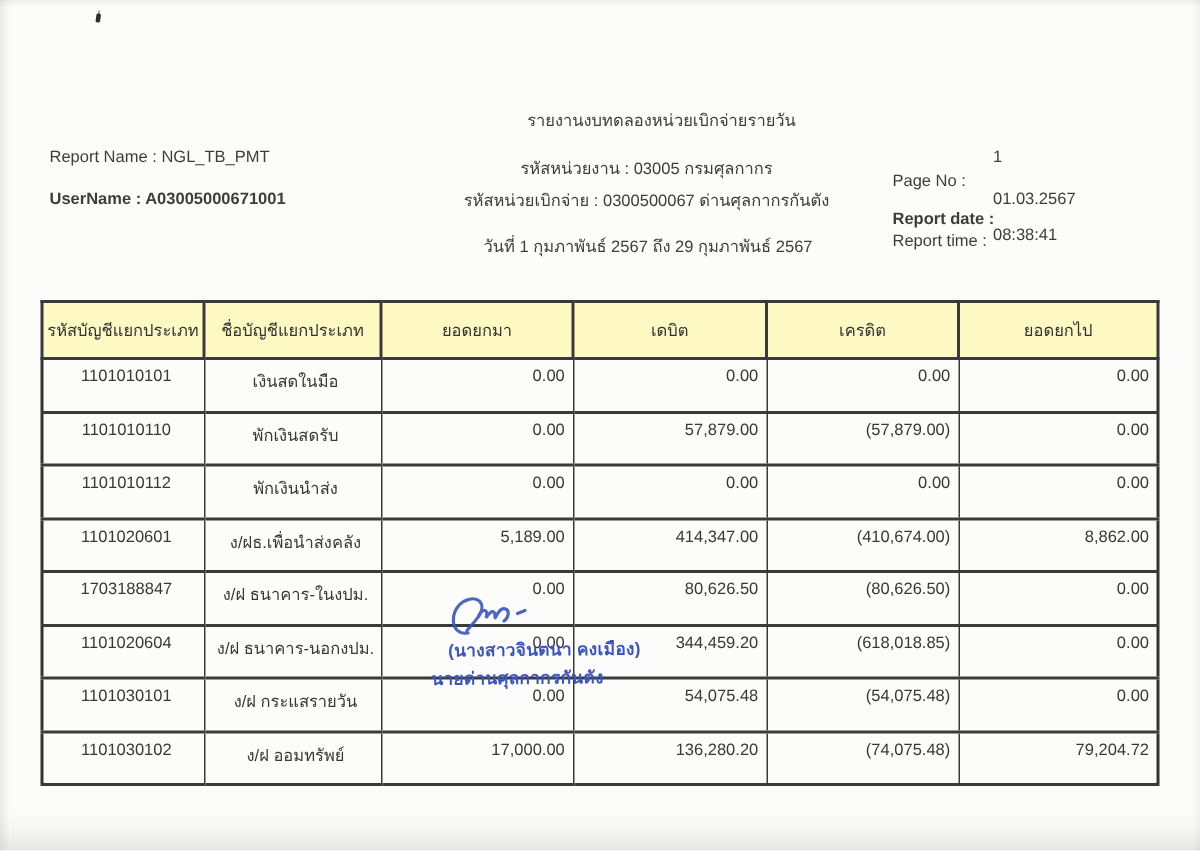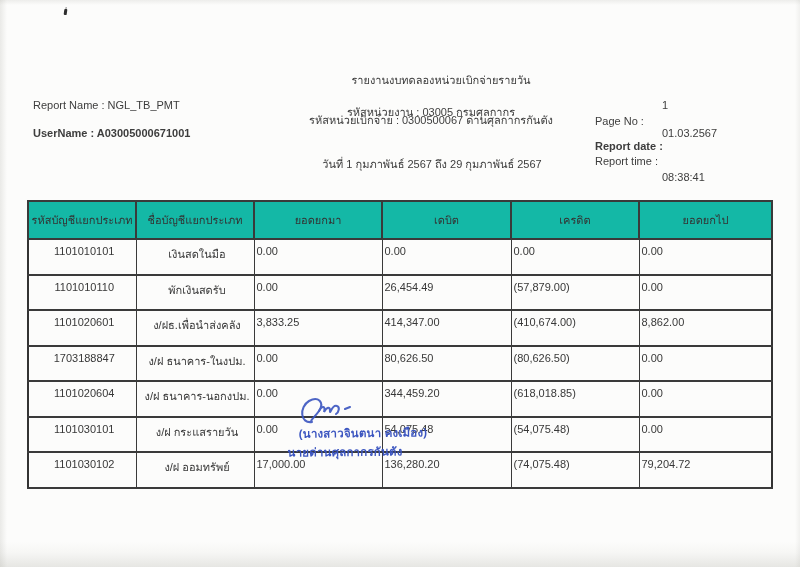--- a/index.html
+++ b/index.html
@@ -22,30 +22,30 @@
 
   .hdr{position:absolute;font-size:11px;white-space:nowrap;color:#3d3d3d;}
   .hdr-center{transform:translateX(-50%);}
 
   .report-table{
     position:absolute;left:27px;top:200px;width:744px;
     border-collapse:collapse;table-layout:fixed;
     font-size:11px;color:#383838;
   }
   .report-table th{
-    background:#14b8a6;border:2px solid #3a3a3a;
+    background:#fef9c3;border:2px solid #3a3a3a;
     font-weight:normal;text-align:center;height:34px;font-size:11px;color:#333;
   }
   .report-table td{
     border:1px solid #3a3a3a;border-top:2px solid #3a3a3a;border-bottom:2px solid #3a3a3a;
     height:27.5px;vertical-align:top;padding-top:5px;background:transparent;
   }
   .report-table{border:2px solid #333;}
   .c-left{text-align:center;padding-left:6px;padding-right:2px;}
-  .c-right{text-align:left;padding-right:5px;padding-left:2px;}
+  .c-right{text-align:right;padding-right:5px;padding-left:2px;}
 
   .stamp-line{position:absolute;font-size:11.5px;font-weight:600;white-space:nowrap;
     text-align:center;transform:rotate(-0.6deg);letter-spacing:.2px;}
   .sig-svg{position:absolute;left:297px;top:394px;}
 </style>
 </head>
 <body>
 
 <div class="edge-left"></div>
 <div class="edge-top"></div>
@@ -58,29 +58,29 @@
 <div class="hdr" style="left:33px;top:99px;">
   <span>Report Name :</span>
   <span>NGL_TB_PMT</span>
 </div>
 <div class="hdr" style="left:33px;top:127px;font-weight:bold;">
   <span>UserName :</span>
   <span>A03005000671001</span>
 </div>
 
 <div class="hdr hdr-center" style="left:431px;top:103px;">รหัสหน่วยงาน : 03005 กรมศุลกากร</div>
-<div class="hdr hdr-center" style="left:431px;top:111px;">รหัสหน่วยเบิกจ่าย : 0300500067 ด่านศุลกากรกันตัง</div>
+<div class="hdr hdr-center" style="left:431px;top:124px;">รหัสหน่วยเบิกจ่าย : 0300500067 ด่านศุลกากรกันตัง</div>
 <div class="hdr hdr-center" style="left:432px;top:155px;">วันที่ 1 กุมภาพันธ์ 2567 ถึง 29 กุมภาพันธ์ 2567</div>
 
 <div class="hdr" style="left:595px;top:99px;margin-top:16px;">Page No :</div>
 <div class="hdr" style="left:662px;top:99px;">1</div>
 <div class="hdr" style="left:595px;top:140px;font-weight:bold;">Report date :</div>
 <div class="hdr" style="left:662px;top:127px;">01.03.2567</div>
 <div class="hdr" style="left:595px;top:155px;">Report time :</div>
-<div class="hdr" style="left:662px;top:171px;">08:38:41</div>
+<div class="hdr" style="left:662px;top:151px;">08:38:41</div>
 
 <table class="report-table">
   <colgroup>
     <col style="width:108px">
       <col style="width:118px">
       <col style="width:128px">
     <col style="width:129px">
       <col style="width:128px">
       <col style="width:133px">
   </colgroup>
@@ -100,28 +100,36 @@
         <td class="c-left">เงินสดในมือ</td>
         <td class="c-right">0.00</td>
         <td class="c-right">0.00</td>
         <td class="c-right">0.00</td>
         <td class="c-right">0.00</td>
       </tr>
       <tr>
         <td class="c-left">1101010110</td>
         <td class="c-left">พักเงินสดรับ</td>
         <td class="c-right">0.00</td>
-        <td class="c-right">26,454.49</td>
+        <td class="c-right">57,879.00</td>
         <td class="c-right">(57,879.00)</td>
+        <td class="c-right">0.00</td>
+      </tr>
+      <tr>
+        <td class="c-left">1101010112</td>
+        <td class="c-left">พักเงินนำส่ง</td>
+        <td class="c-right">0.00</td>
+        <td class="c-right">0.00</td>
+        <td class="c-right">0.00</td>
         <td class="c-right">0.00</td>
       </tr>
       <tr>
         <td class="c-left">1101020601</td>
         <td class="c-left">ง/ฝธ.เพื่อนำส่งคลัง</td>
-        <td class="c-right">3,833.25</td>
+        <td class="c-right">5,189.00</td>
         <td class="c-right">414,347.00</td>
         <td class="c-right">(410,674.00)</td>
         <td class="c-right">8,862.00</td>
       </tr>
       <tr>
         <td class="c-left">1703188847</td>
         <td class="c-left">ง/ฝ ธนาคาร-ในงปม.</td>
         <td class="c-right">0.00</td>
         <td class="c-right">80,626.50</td>
         <td class="c-right">(80,626.50)</td>

